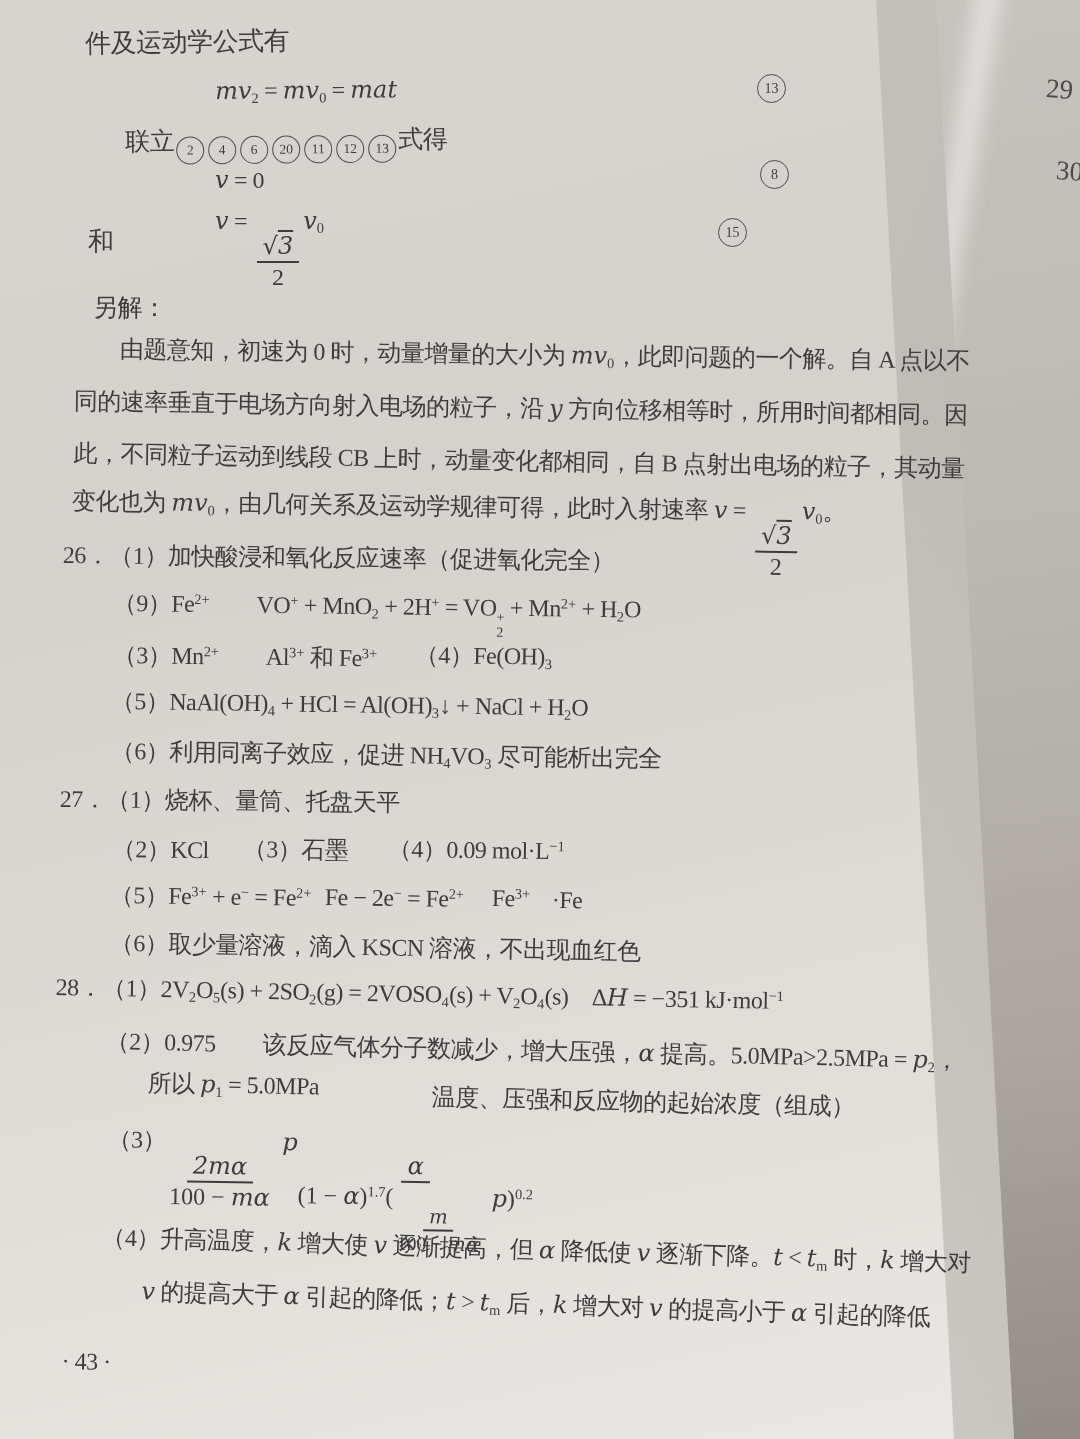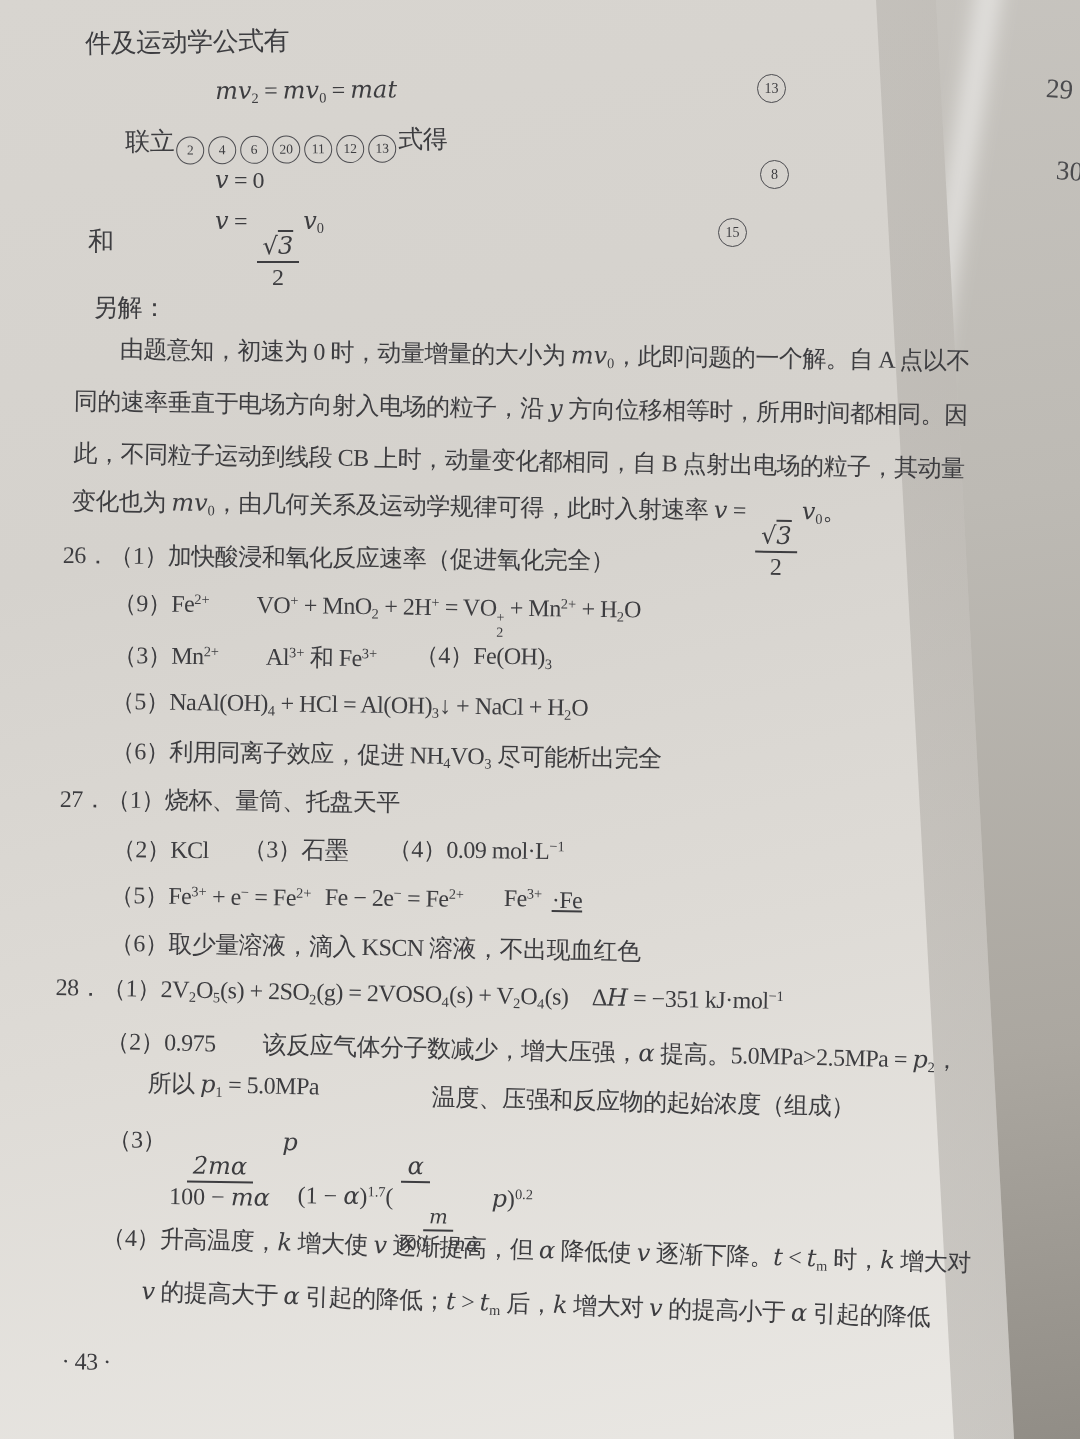--- a/index.html
+++ b/index.html
@@ -84,22 +84,22 @@
   <div class="line" style="left:415px;top:640px;transform:rotate(0.7deg);"><span class="n">（4）Fe(OH)</span><span class="sub">3</span></div>
   <div class="line" style="left:111px;top:686px;transform:rotate(0.8deg);"><span class="n">（5）NaAl(OH)</span><span class="sub">4</span><span class="n"> + HCl = Al(OH)</span><span class="sub">3</span><span class="n">↓ + NaCl + H</span><span class="sub">2</span><span class="n">O</span></div>
   <div class="line" style="left:111px;top:736px;transform:rotate(0.8deg);"><span class="n">（6）利用同离子效应，促进 NH</span><span class="sub">4</span><span class="n">VO</span><span class="sub">3</span><span class="n"> 尽可能析出完全</span></div>
 
   <div class="line" style="left:60px;top:784px;transform:rotate(0.6deg);">27．（1）烧杯、量筒、托盘天平</div>
   <div class="line" style="left:112px;top:834px;transform:rotate(0.7deg);">（2）KCl</div>
   <div class="line" style="left:243px;top:834px;transform:rotate(0.7deg);">（3）石墨</div>
   <div class="line" style="left:388px;top:834px;transform:rotate(0.7deg);"><span class="n">（4）0.09 mol·L</span><span class="sup">−1</span></div>
   <div class="line" style="left:110px;top:880px;transform:rotate(0.8deg);"><span class="n">（5）Fe</span><span class="sup">3+</span><span class="n"> + e</span><span class="sup">−</span><span class="n"> = Fe</span><span class="sup">2+</span></div>
   <div class="line" style="left:325px;top:882px;transform:rotate(0.8deg);"><span class="n">Fe − 2e</span><span class="sup">−</span><span class="n"> = Fe</span><span class="sup">2+</span></div>
-  <div class="line" style="left:492px;top:883px;transform:rotate(0.8deg);margin-left:12px;"><span class="n">Fe</span><span class="sup">3+</span></div>
-  <div class="line" style="left:552px;top:885px;transform:rotate(0.8deg);text-decoration:underline;">·Fe</div>
+  <div class="line" style="left:492px;top:883px;transform:rotate(0.8deg);"><span class="n">Fe</span><span class="sup">3+</span></div>
+  <div class="line" style="left:552px;top:885px;transform:rotate(0.8deg);">·Fe</div>
   <div class="line" style="left:110px;top:928px;transform:rotate(0.9deg);">（6）取少量溶液，滴入 KSCN 溶液，不出现血红色</div>
 
   <div class="line" style="left:56px;top:972px;transform:rotate(1.1deg);"><span class="n">28．（1）2V</span><span class="sub">2</span><span class="n">O</span><span class="sub">5</span><span class="n">(s) + 2SO</span><span class="sub">2</span><span class="n">(g) = 2VOSO</span><span class="sub">4</span><span class="n">(s) + V</span><span class="sub">2</span><span class="n">O</span><span class="sub">4</span><span class="n">(s)　Δ</span><span class="i">H</span><span class="n"> = −351 kJ·mol</span><span class="sup">−1</span></div>
   <div class="line" style="left:106px;top:1026px;transform:rotate(1.3deg);"><span class="n">（2）0.975　　该反应气体分子数减少，增大压强，</span><span class="i">α</span><span class="n"> 提高。5.0MPa&gt;2.5MPa = </span><span class="i">p</span><span class="sub">2</span><span class="n">，</span></div>
   <div class="line" style="left:148px;top:1068px;transform:rotate(1.2deg);"><span class="n">所以 </span><span class="i">p</span><span class="sub">1</span><span class="n"> = 5.0MPa</span></div>
   <div class="line" style="left:432px;top:1082px;transform:rotate(1.3deg);">温度、压强和反应物的起始浓度（组成）</div>
   <div class="line" style="left:108px;top:1124px;transform:rotate(1deg);"><span class="n">（3）</span><span class="frac">
         <span class="num"><span class="i">2mα</span></span>
         <span class="den"><span class="n">100 − </span><span class="i">mα</span></span>
       </span><span class="i"> p</span></div>

